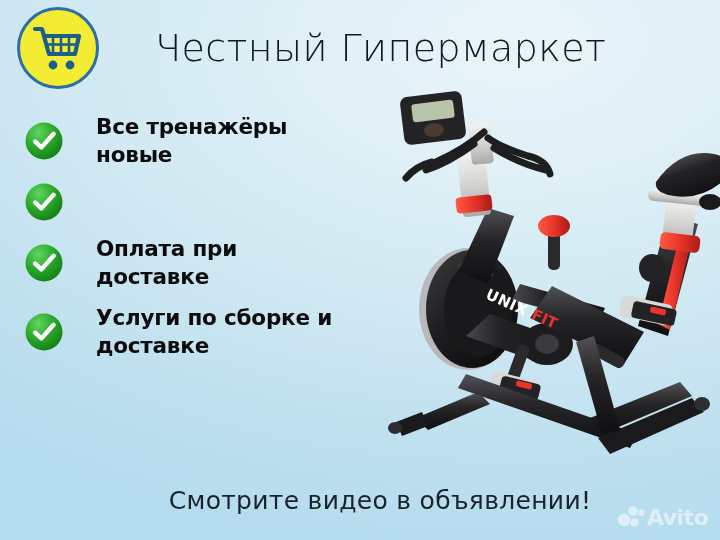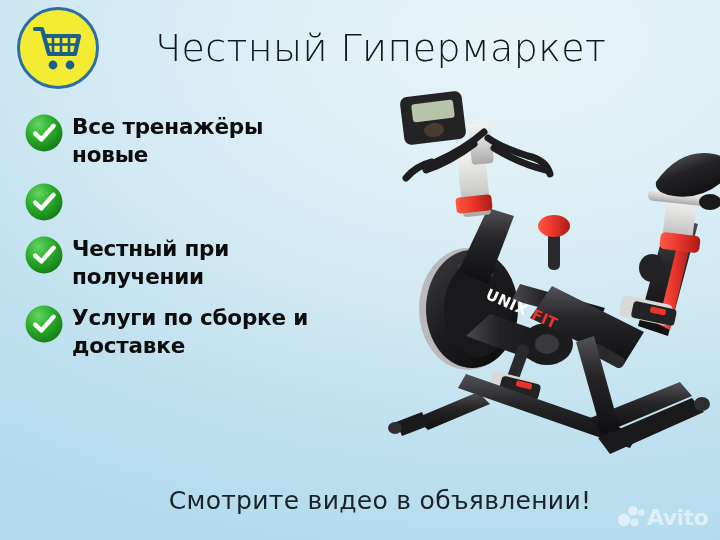--- a/index.html
+++ b/index.html
@@ -40,22 +40,23 @@
     color:#111821;
     white-space:nowrap;
   }
 
   
   #benefits {
     position:absolute; left:24px; top:112px;
     width:310px;
   }
   .benefit {
-    display:flex; align-items:flex-start;
+    display:flex; align-items:center;
     margin-bottom:12px;
+    gap:24px;
   }
   .benefit:last-child { margin-bottom:3px; }
   .check-wrap {
     flex:0 0 auto;
     width:40px; height:40px;
     margin-right:8px;
     margin-top:1px;
   }
   .check-wrap svg { display:block; width:40px; height:40px; }
   .benefit-text {
@@ -153,21 +154,21 @@
       </span>
     </div>
 
     <div class="benefit">
       <span class="check-wrap">
         <svg viewBox="0 0 40 40" aria-hidden="true">
           <circle cx="20" cy="20" r="18.5" fill="url(#g1)"></circle>
           <path d="M11.2 20.6 L17.4 26.4 L29.6 12.8" fill="none" stroke="#ffffff" stroke-width="4.4" stroke-linecap="round" stroke-linejoin="round"></path>
         </svg>
       </span>
-      <span class="benefit-text">Честный при получении</span>
+      <span class="benefit-text">Оплата при доставке</span>
     </div>
 
     <div class="benefit">
       <span class="check-wrap">
         <svg viewBox="0 0 40 40" aria-hidden="true">
           <circle cx="20" cy="20" r="18.5" fill="url(#g1)"></circle>
           <path d="M11.2 20.6 L17.4 26.4 L29.6 12.8" fill="none" stroke="#ffffff" stroke-width="4.4" stroke-linecap="round" stroke-linejoin="round"></path>
         </svg>
       </span>
       <span class="benefit-text">Услуги по сборке и доставке</span>

